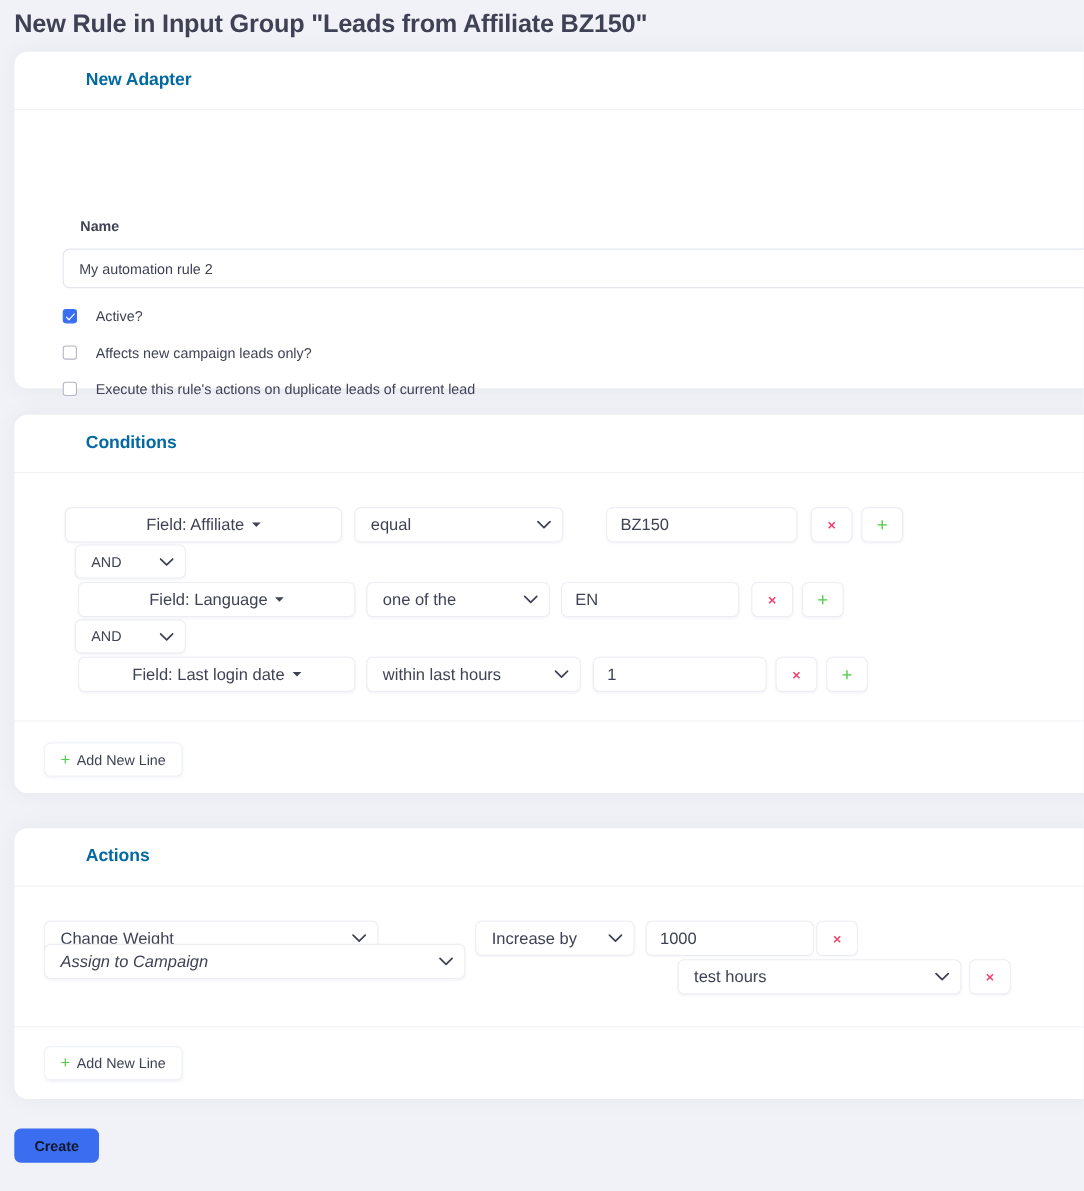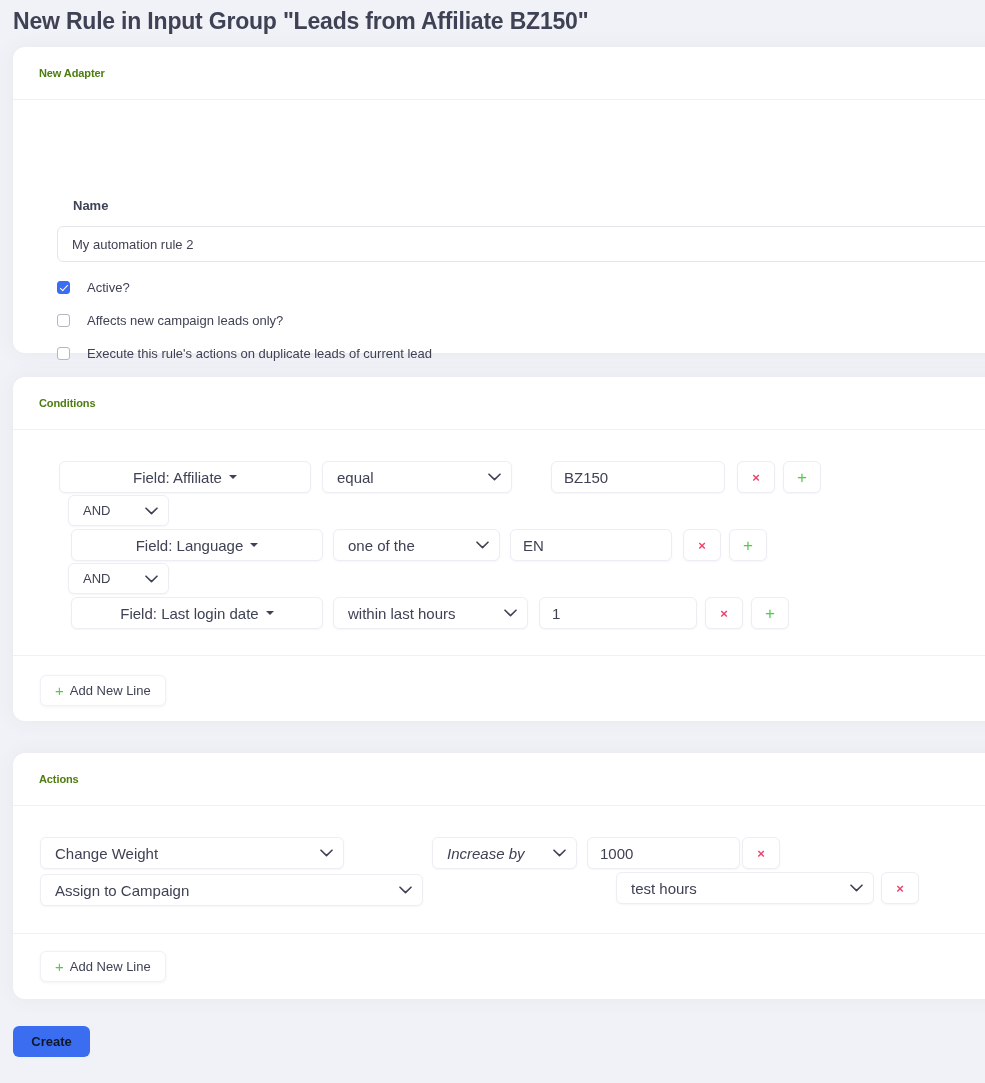--- a/index.html
+++ b/index.html
@@ -37,24 +37,25 @@
     box-shadow: 0 0 20px 0 rgba(76,87,125,0.06);
   }
   .card-header {
     height: 53px;
     display: flex;
     align-items: center;
     padding: 0 26px;
     border-bottom: 1px solid #eff2f5;
   }
   .card-title {
-    font-size: 11px;
+    font-size: 16px;
     font-weight: 700;
-    color: #4d7c0f;
+    color: #0369a1;
     letter-spacing: -0.1px;
+    margin-left: 39px;
   }
 
   
   #card-adapter { top: 47px; height: 306px; }
   .field-label {
     font-size: 13px;
     font-weight: 700;
     color: #3f4254;
     margin: 0;
     position: absolute;
@@ -369,36 +370,36 @@
     </div>
 
     <div class="pill sel" style="left:27px; top:84px; width:304px;">
       <span>Change Weight</span>
       <span class="chev">
         <svg width="13" height="8" viewBox="0 0 13 8">
             <path d="M1 1.2 L6.5 6.6 L12 1.2" fill="none" stroke="#3f4254" stroke-width="1.6" stroke-linecap="round" stroke-linejoin="round"></path>
           </svg>
       </span>
     </div>
-    <div class="pill sel" style="left:419px; top:84px; width:145px;font-style:italic;">
+    <div class="pill sel" style="left:419px; top:84px; width:145px;">
       <span>Increase by</span>
       <span class="chev">
         <svg width="13" height="8" viewBox="0 0 13 8">
             <path d="M1 1.2 L6.5 6.6 L12 1.2" fill="none" stroke="#3f4254" stroke-width="1.6" stroke-linecap="round" stroke-linejoin="round"></path>
           </svg>
       </span>
     </div>
     <div class="pill inp" style="left:574px; top:84px; width:153px;">
       <span>1000</span>
     </div>
     <div class="iconbtn rm" style="left:729px; top:84px;">
       <span>×</span>
     </div>
 
-    <div class="pill sel" style="left:27px; top:121px; width:383px;">
+    <div class="pill sel" style="left:27px; top:105px; width:383px;font-style:italic;">
       <span>Assign to Campaign</span>
       <span class="chev">
         <svg width="13" height="8" viewBox="0 0 13 8">
             <path d="M1 1.2 L6.5 6.6 L12 1.2" fill="none" stroke="#3f4254" stroke-width="1.6" stroke-linecap="round" stroke-linejoin="round"></path>
           </svg>
       </span>
     </div>
     <div class="pill sel" style="left:603px; top:119px; width:258px;">
       <span>test hours</span>
       <span class="chev">

